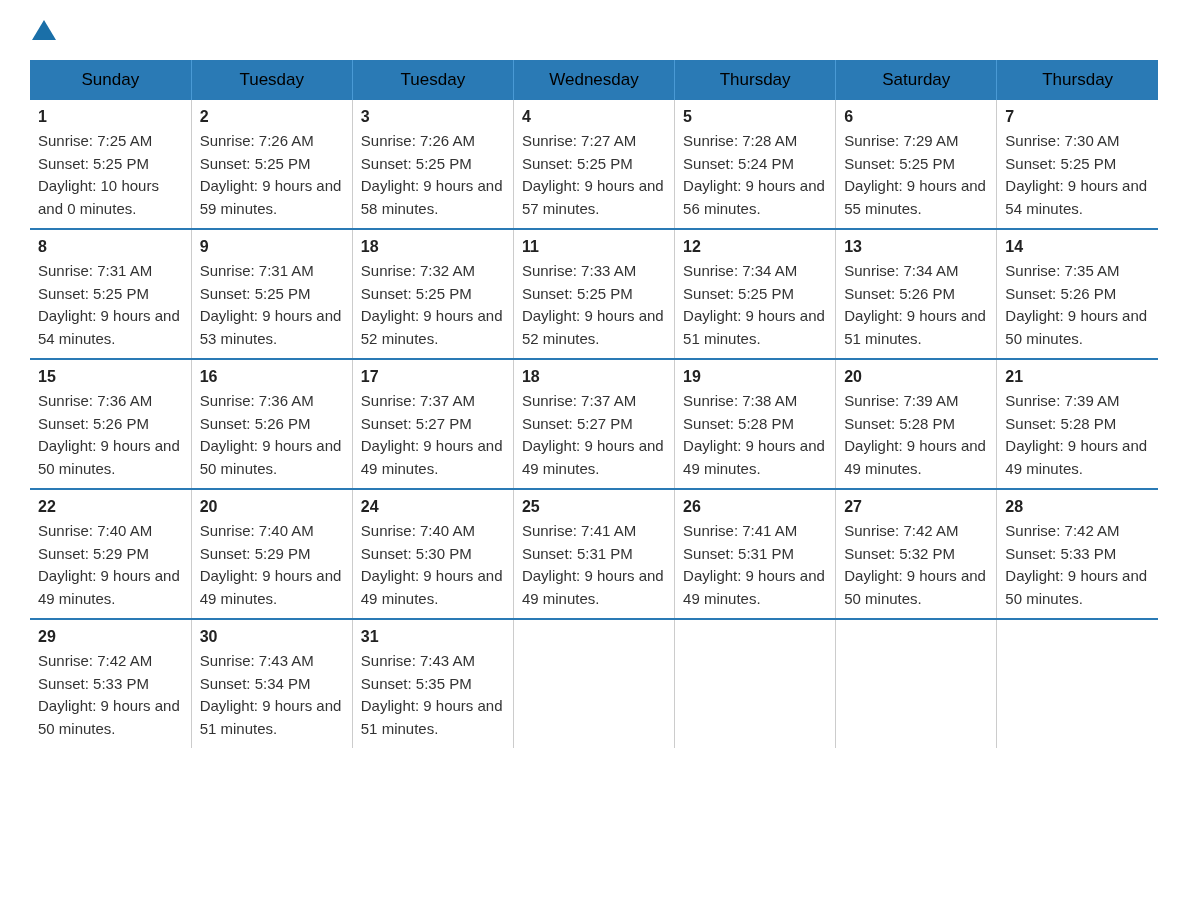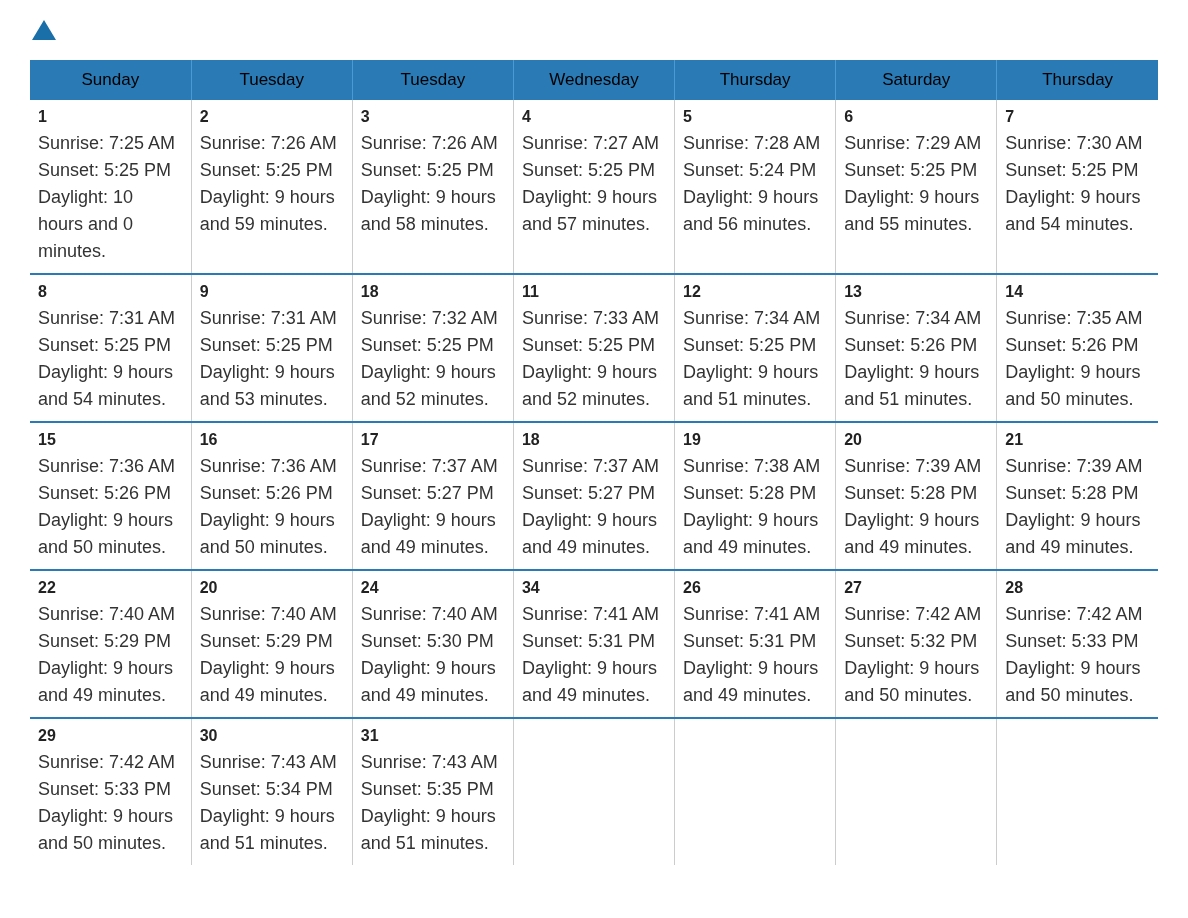--- a/index.html
+++ b/index.html
@@ -86,21 +86,21 @@
     tr:last-child td { border-bottom: none; }
     .day-num {
       font-size: 16px;
       font-weight: bold;
       color: #222;
       display: block;
       margin-bottom: 4px;
     }
     .day-info {
       line-height: 1.5;
-      font-size: 18px;
+      font-size: 15px;
     }
     .empty-cell {
       background: #fff;
     }
   </style>
 </head>
 <body>
 
 <div class="header">
   <div class="logo">
@@ -228,21 +228,21 @@
         </td>
         <td>
           <span class="day-num">20</span>
 <div class="day-info">Sunrise: 7:40 AM<br>Sunset: 5:29 PM<br>Daylight: 9 hours and 49 minutes.</div>
         </td>
         <td>
           <span class="day-num">24</span>
 <div class="day-info">Sunrise: 7:40 AM<br>Sunset: 5:30 PM<br>Daylight: 9 hours and 49 minutes.</div>
         </td>
         <td>
-          <span class="day-num">34</span>
+          <span class="day-num">25</span>
 <div class="day-info">Sunrise: 7:41 AM<br>Sunset: 5:31 PM<br>Daylight: 9 hours and 49 minutes.</div>
         </td>
         <td>
           <span class="day-num">26</span>
 <div class="day-info">Sunrise: 7:41 AM<br>Sunset: 5:31 PM<br>Daylight: 9 hours and 49 minutes.</div>
         </td>
         <td>
           <span class="day-num">27</span>
 <div class="day-info">Sunrise: 7:42 AM<br>Sunset: 5:32 PM<br>Daylight: 9 hours and 50 minutes.</div>
         </td>

